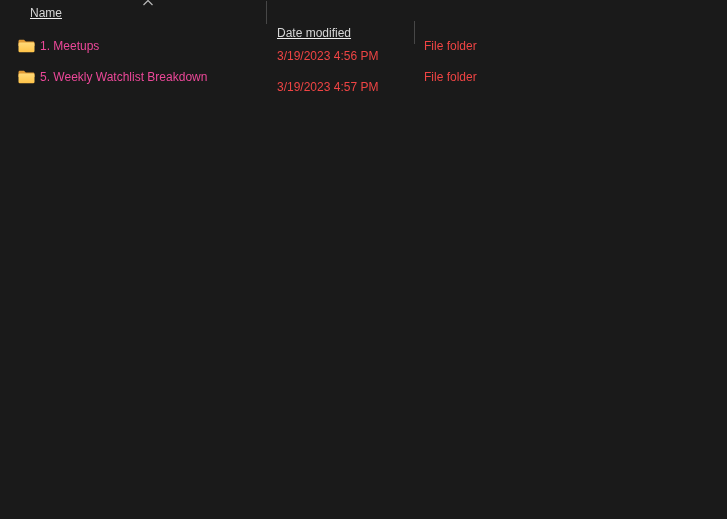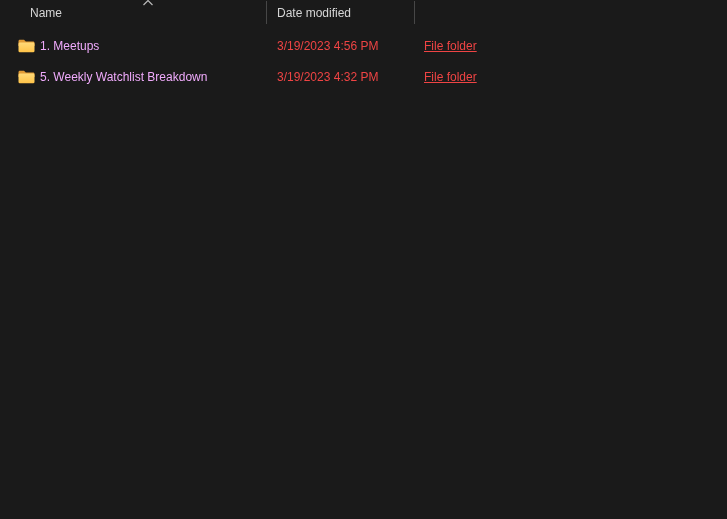--- a/index.html
+++ b/index.html
@@ -7,33 +7,33 @@
     width:727px; height:519px; overflow:hidden;
     background:#1a1a1a;
     font-family:"Liberation Sans", sans-serif;
     font-size:12px;
     color:#f0f0f0;
     -webkit-font-smoothing:antialiased;
   }
   .explorer { position:relative; width:727px; height:519px; }
 
   
-  .header-row { display:flex; height:25px; position:relative; }
+  .header-row { display:flex; height:25px; position:relative;text-decoration:underline; }
   .hcol {
     position:relative; height:100%;
     display:flex; align-items:center;
     color:#d6d6d6; font-size:12px;
     cursor:default; white-space:nowrap;
   }
   .hcol::after {
     content:""; position:absolute; right:0; top:1px; bottom:1px;
     width:1px; background:#474747;
   }
   .c-name { width:267px; }
-  .c-date { width:148px; }
+  .c-date { width:148px;margin-top:20px; }
   .c-type { width:118px; }
   .c-size { width:82px;  }
   .header-row .c-name { padding-left:30px; }
   .header-row .c-date { padding-left:10px; }
   .header-row .c-type { padding-left:9px; }
   .header-row .c-size { padding-left:10px; }
 
   .sort-chevron {
     position:absolute; left:142px; top:-1px;
     width:12px; height:7px; overflow:hidden;
@@ -42,25 +42,25 @@
   
   .rows { padding-top:5px; }
   .file-row { display:flex; height:31px; }
   .cell {
     display:flex; align-items:center;
     white-space:nowrap; overflow:hidden;
     color:#ef4444; font-size:12px;
   }
   .file-row .c-name { padding-left:18px; color:#f0f0f0; }
   .file-row .c-date { padding-left:10px; }
-  .file-row .c-type { padding-left:9px;text-decoration:underline; }
+  .file-row .c-type { padding-left:9px; }
   .file-row .c-size { padding-left:10px; }
 
   .folder-icon { display:inline-flex; margin-right:5px; flex:0 0 auto; }
-  .fname { color:#f0abfc; }
+  .fname { color:#ec4899; }
 
   .defs-holder { position:absolute; width:0; height:0; overflow:hidden; }
 </style>
 </head>
 <body>
 
 <svg class="defs-holder" aria-hidden="true">
   <defs>
     <linearGradient id="folderGrad" x1="0" y1="0" x2="0" y2="1">
       <stop offset="0" stop-color="#ffd978"></stop>
@@ -103,19 +103,19 @@
     <div class="file-row">
       <div class="cell c-name">
         <span class="folder-icon">
           <svg width="17" height="14" viewBox="0 0 17 14">
             <path d="M0.5 2.2 C0.5 1.4 1.1 0.8 1.9 0.8 H6 L7.8 2.6 H15.1 C15.9 2.6 16.5 3.2 16.5 4 V7 H0.5 Z" fill="#e19b35"></path>
             <rect x="0.5" y="3.6" width="16" height="9.7" rx="1.4" fill="url(#folderGrad)"></rect>
           </svg>
         </span>
         <span class="fname">5. Weekly Watchlist Breakdown</span>
       </div>
-      <div class="cell c-date">3/19/2023 4:32 PM</div>
+      <div class="cell c-date">3/19/2023 4:57 PM</div>
       <div class="cell c-type">File folder</div>
       <div class="cell c-size"></div>
     </div>
 
   </div>
 </div>
 
 </body></html>

